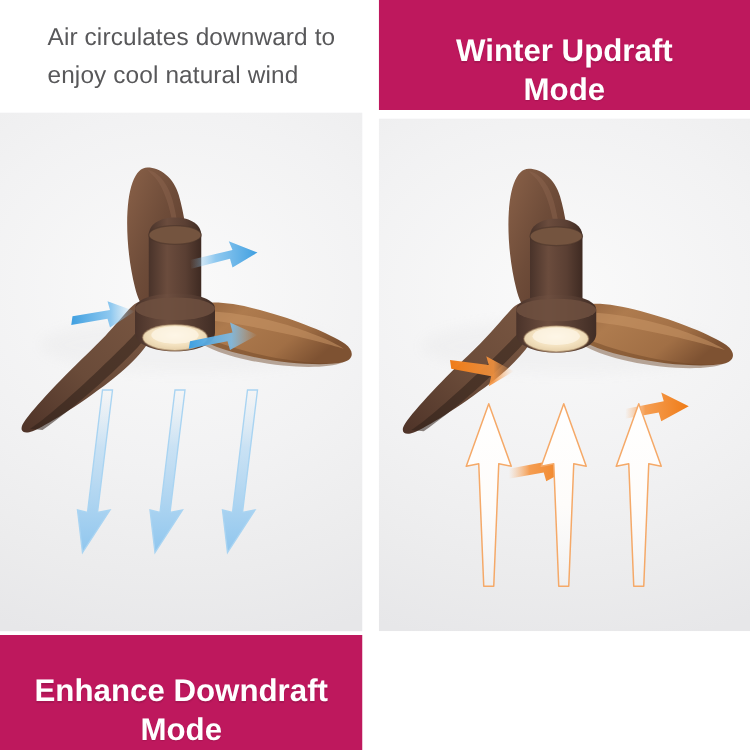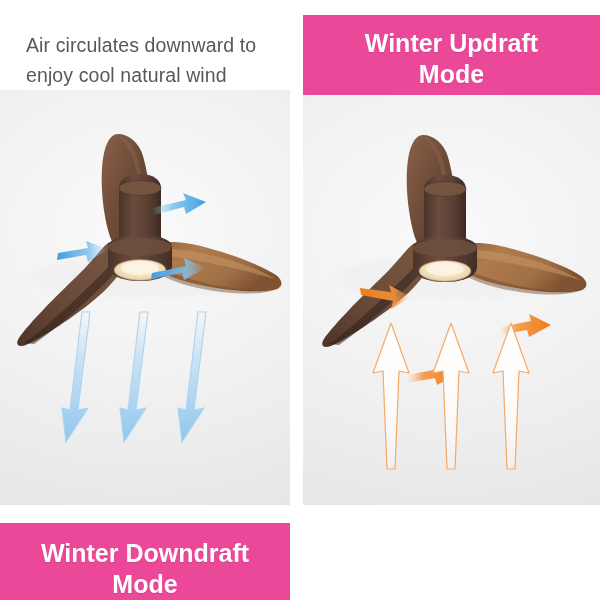--- a/index.html
+++ b/index.html
@@ -21,24 +21,23 @@
     color:#58585a;
     font-size:19.5px;
     line-height:30px;
     letter-spacing:.1px;
     white-space:pre-line;
   }
 
   
   .tealpanel{
     position:absolute;
-    background:#ec4899;
-    display:flex;align-items:center;justify-content:center;
+    background:#be185d;
+    display:flex;align-items:flex-end;justify-content:center;
     box-sizing:border-box;
-    margin-top:15px;
   }
   .tealpanel .txt{
     color:#ffffff;
     font-weight:bold;
     font-size:25px;
     line-height:31px;
     text-align:center;
     white-space:pre-line;
     text-shadow:0 1px 1px rgba(0,0,0,.12);
   }
@@ -62,21 +61,21 @@
   .fanwrap svg{position:absolute;left:0;top:0;width:100%;height:100%;}
 
   .gutter-v{position:absolute;background:#ffffff;}
   .gutter-h{position:absolute;background:#ffffff;}
 </style>
 </head>
 <body>
 
 <div id="sheet">
 
-  <div class="textpanel" style="left:4px;top:0px;width:300px;height:90px;padding-left:22px;align-items:flex-end;">
+  <div class="textpanel" style="left:16px;top:0px;width:300px;height:90px;padding-left:22px;">
     <div class="txt">Air circulates downward to
 enjoy cool natural wind</div>
   </div>
 
   <div class="tealpanel" style="left:303px;top:0px;width:297px;height:88px;">
     <div class="txt">Winter Updraft
 Mode</div>
   </div>
 
   <div class="imgpanel" style="left:0px;top:90px;width:290px;height:415px;">
@@ -295,21 +294,21 @@
         <g>
           <path d="M88,228 L106,278 L96,276 L92,374 L84,374 L80,276 L70,278 Z" fill="url(#oflow)" stroke="#f5a968" stroke-width="1.2" stroke-linejoin="round"></path>
           <path d="M148,228 L166,278 L156,276 L152,374 L144,374 L140,276 L130,278 Z" fill="url(#oflow)" stroke="#f5a968" stroke-width="1.2" stroke-linejoin="round"></path>
           <path d="M208,228 L226,278 L216,276 L212,374 L204,374 L200,276 L190,278 Z" fill="url(#oflow)" stroke="#f5a968" stroke-width="1.2" stroke-linejoin="round"></path>
         </g>
       </svg>
     </div>
   </div>
 
   <div class="tealpanel" style="left:0px;top:508px;width:290px;height:92px;">
-    <div class="txt">Winter Downdraft
+    <div class="txt">Enhance Downdraft
 Mode</div>
   </div>
 
 
   <div class="gutter-v" style="left:290px;top:0px;width:13px;height:600px;"></div>
   <div class="gutter-h" style="left:0px;top:88px;width:303px;height:2px;"></div>
   <div class="gutter-h" style="left:303px;top:505px;width:297px;height:3px;"></div>
 
 </div>
 

